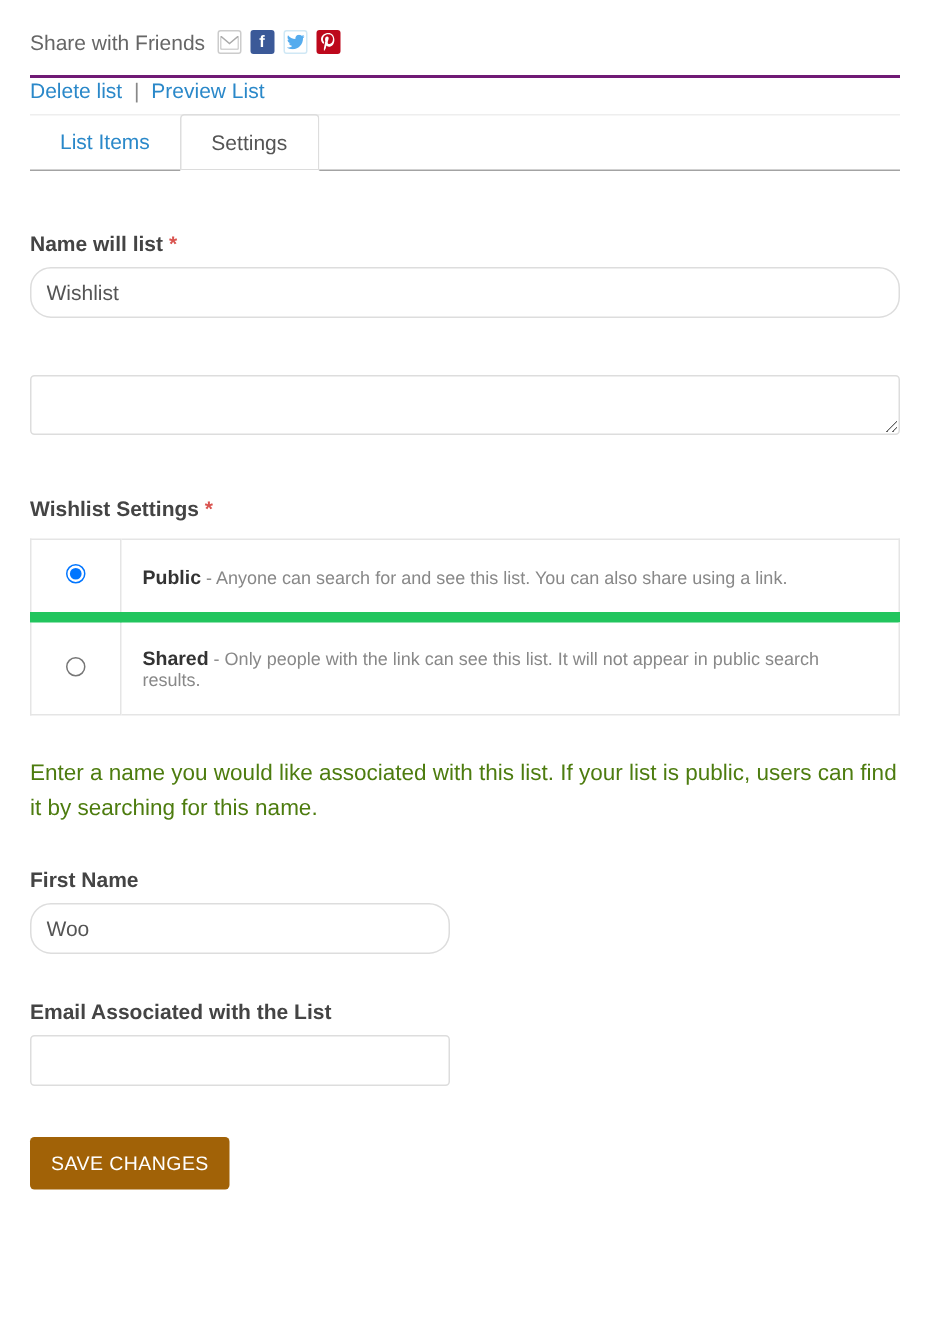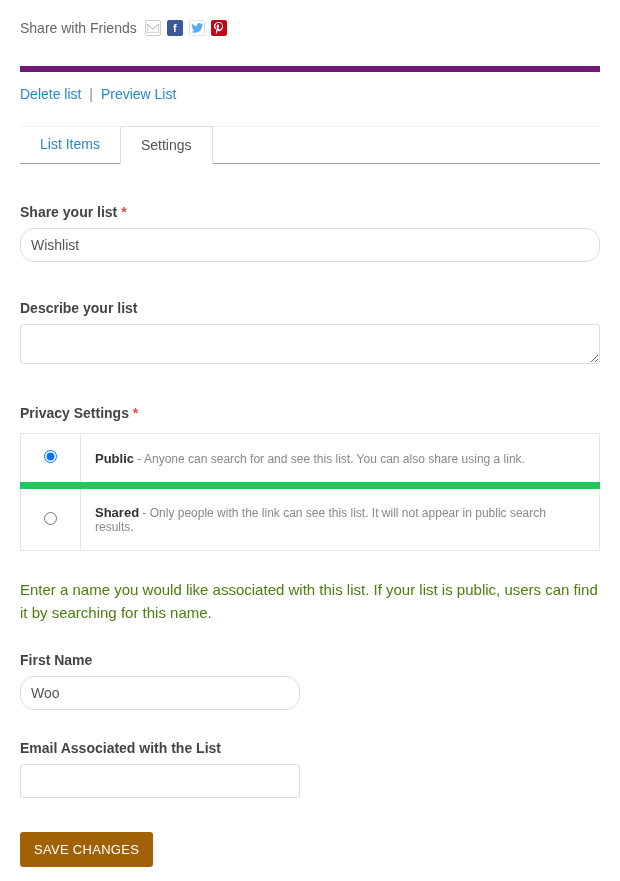--- a/index.html
+++ b/index.html
@@ -12,23 +12,22 @@
       font-size: 14px;
       color: #333;
       background: #fff;
       padding: 20px;
       width: 620px;
     }
     .share-row {
       display: flex;
       align-items: center;
       gap: 6px;
-      padding-bottom: 30px;
-      border-bottom: 6px solid #701a75;
-      margin-bottom: 14px;
+      padding-bottom: 14px;
+      border-bottom: 2px solid #701a75;
     }
     .share-label {
       color: #666;
       font-size: 14px;
       margin-right: 2px;
     }
     .share-icon {
       width: 16px;
       height: 16px;
       display: inline-flex;
@@ -50,21 +49,21 @@
     }
     .icon-twitter {
       background: #fff;
       border: 1px solid #d0e8f5;
     }
     .icon-pinterest {
       background: #bd081c;
       color: #fff;
     }
     .action-links {
-      padding-bottom: 24px;
+      padding-bottom: 8px;
       border-bottom: 1px solid #eee;
       font-size: 14px;
     }
     .action-links a {
       color: #2a88c9;
       text-decoration: none;
     }
     .divider {
       color: #888;
       margin: 0 4px;
@@ -222,34 +221,33 @@
   <a href="#">Preview List</a>
 </div>
 
 <div class="tabs">
   <div class="tab">List Items</div>
   <div class="tab active">Settings</div>
 </div>
 
 <div class="form-section">
   <label class="field-label">
-    <span>Share your list</span>
+    <span>Name will list</span>
     <span class="required"> *</span>
   </label>
   <input type="text" class="text-input" value="Wishlist" style="">
 </div>
 
 <div class="group-gap">
-  <label class="field-label">Describe your list</label>
   <textarea class="textarea" style=""></textarea>
 </div>
 
 <div class="group-gap">
   <label class="field-label">
-    <span>Privacy Settings</span>
+    <span>Wishlist Settings</span>
     <span class="required"> *</span>
   </label>
   <table class="privacy-table">
     <tbody>
         <tr class="privacy-row">
       <td class="privacy-radio-cell">
         <input type="radio" name="privacy" checked="" style="">
       </td>
       <td class="privacy-content-cell">
         <span class="privacy-name">Public</span><span> - Anyone can search for and see this list. You can also share using a link.</span>

